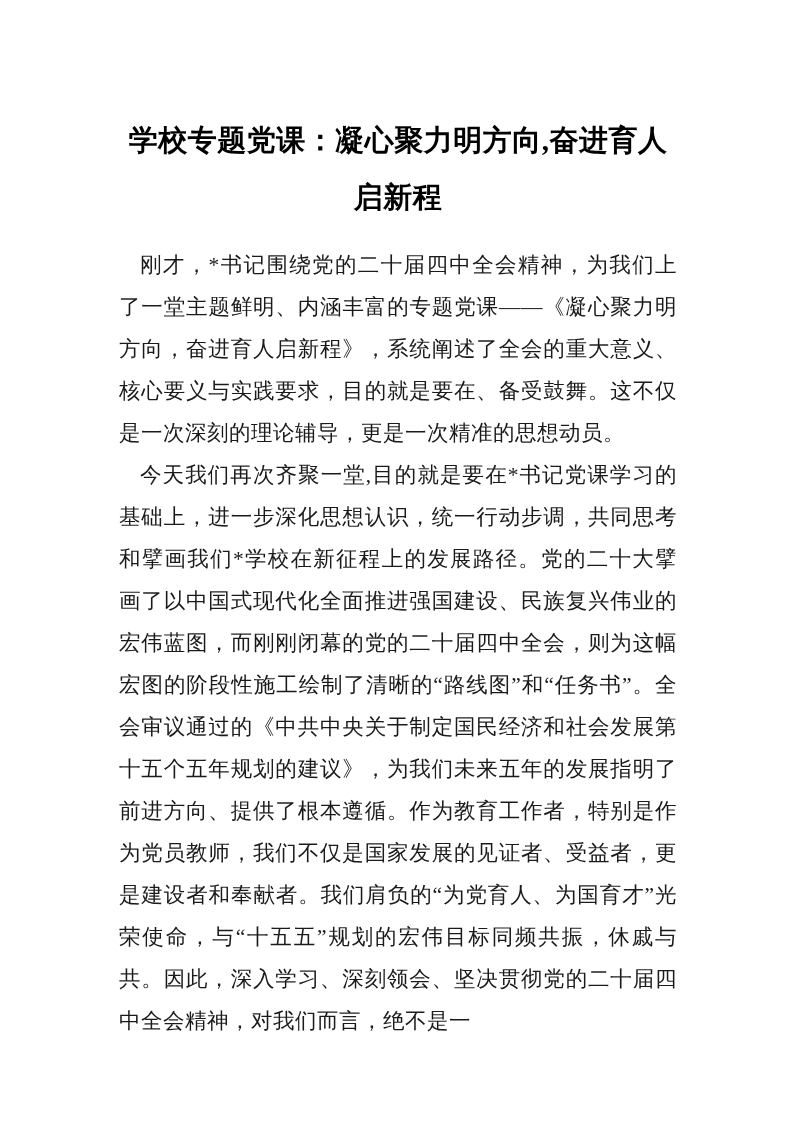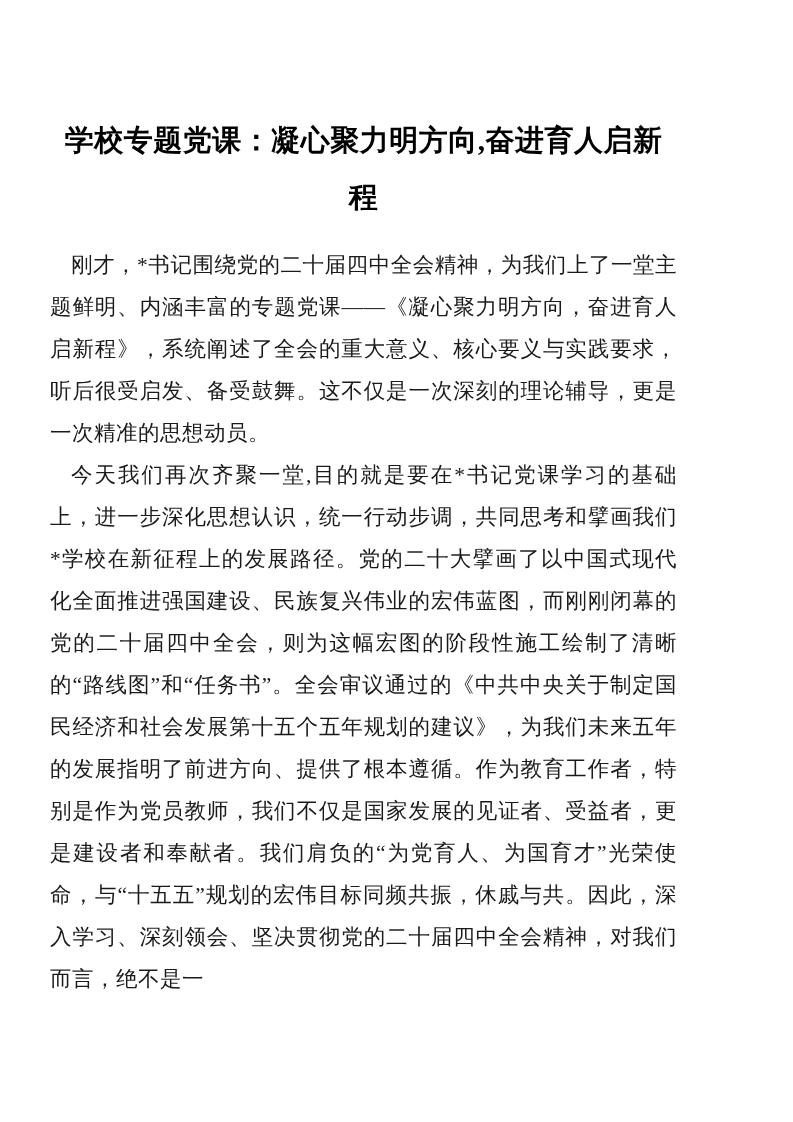--- a/index.html
+++ b/index.html
@@ -10,21 +10,21 @@
   .page {
     position: relative;
     width: 793px;
     height: 1122px;
     background: #ffffff;
     color: #000000;
     overflow: hidden;
     font-family: "Liberation Serif", "DejaVu Serif", serif;
   }
   .page-inner {
-    padding: 112px 116px 0 50px;
+    padding: 112px 116px 0 119px;
   }
   .doc-title {
     margin: 0 0 18px 0;
     font-size: 29px;
     font-weight: 700;
     line-height: 57px;
     text-align: center;
     letter-spacing: 0.5px;
     color: #000000;
   }
@@ -42,17 +42,17 @@
   }
 </style>
 </head>
 <body>
 
 <div class="page">
   <div class="page-inner">
     <h1 class="doc-title">学校专题党课：凝心聚力明方向,奋进育人启新程</h1>
 
 
-    <p class="doc-para">刚才，*书记围绕党的二十届四中全会精神，为我们上了一堂主题鲜明、内涵丰富的专题党课——《凝心聚力明方向，奋进育人启新程》，系统阐述了全会的重大意义、核心要义与实践要求，听后很受启发、备受鼓舞。这不仅是一次深刻的理论辅导，更是一次精准的思想动员。</p>
+    <p class="doc-para">刚才，*书记围绕党的二十届四中全会精神，为我们上了一堂主题鲜明、内涵丰富的专题党课——《凝心聚力明方向，奋进育人启新程》，系统阐述了全会的重大意义、核心要义与实践要求，目的就是要在、备受鼓舞。这不仅是一次深刻的理论辅导，更是一次精准的思想动员。</p>
 
     <p class="doc-para">今天我们再次齐聚一堂,目的就是要在*书记党课学习的基础上，进一步深化思想认识，统一行动步调，共同思考和擘画我们*学校在新征程上的发展路径。党的二十大擘画了以中国式现代化全面推进强国建设、民族复兴伟业的宏伟蓝图，而刚刚闭幕的党的二十届四中全会，则为这幅宏图的阶段性施工绘制了清晰的“路线图”和“任务书”。全会审议通过的《中共中央关于制定国民经济和社会发展第十五个五年规划的建议》，为我们未来五年的发展指明了前进方向、提供了根本遵循。作为教育工作者，特别是作为党员教师，我们不仅是国家发展的见证者、受益者，更是建设者和奉献者。我们肩负的“为党育人、为国育才”光荣使命，与“十五五”规划的宏伟目标同频共振，休戚与共。因此，深入学习、深刻领会、坚决贯彻党的二十届四中全会精神，对我们而言，绝不是一</p>
   </div>
 </div>
 
 </body></html>

